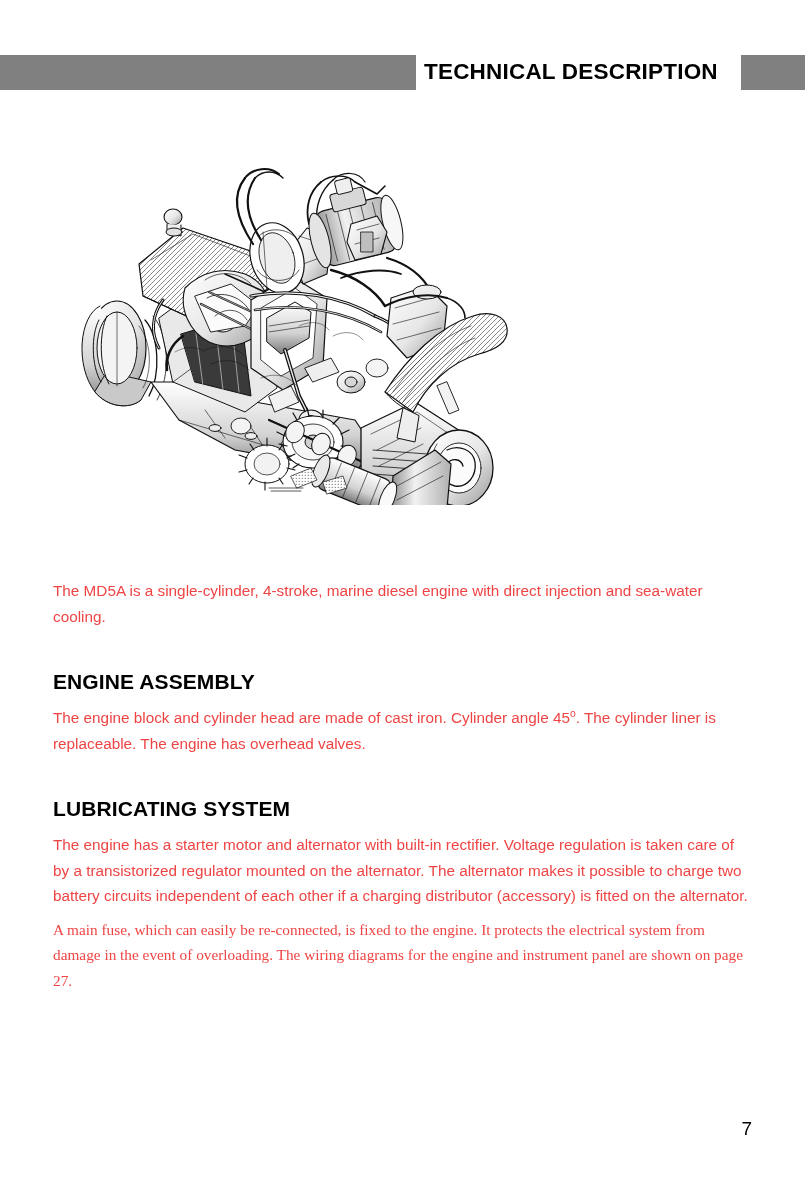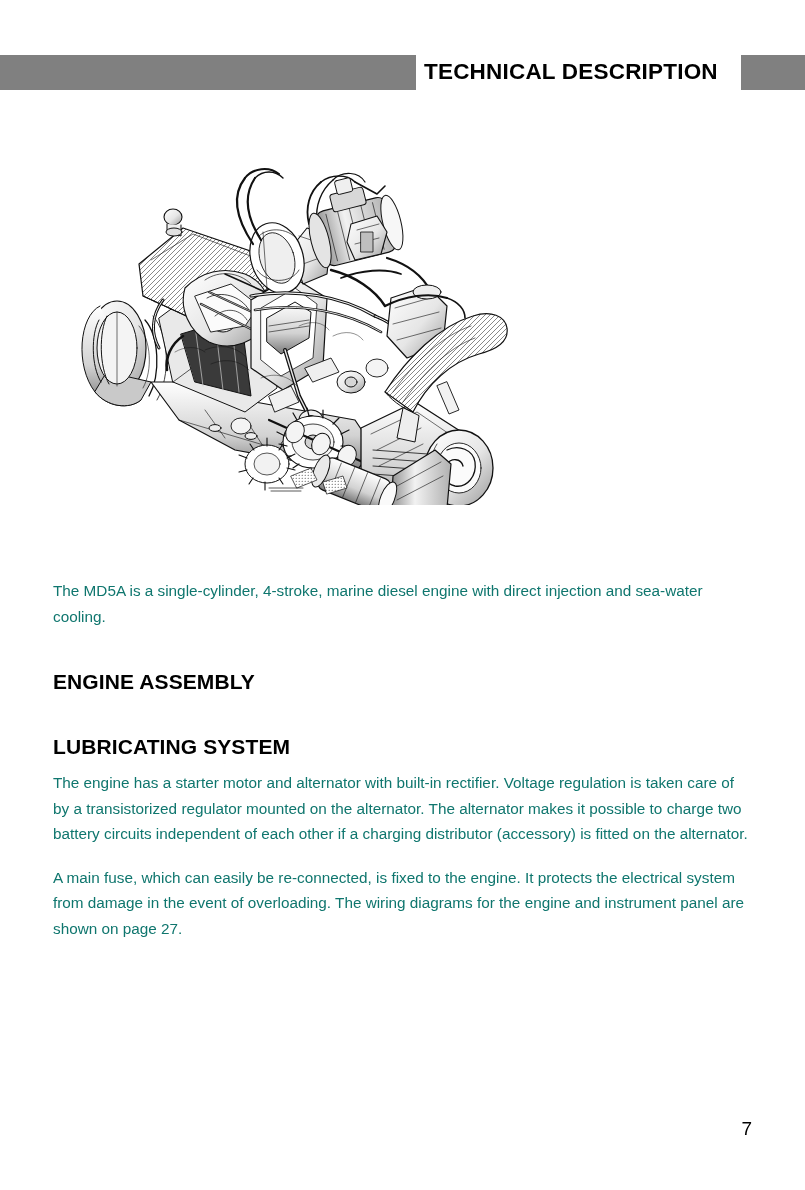--- a/index.html
+++ b/index.html
@@ -73,25 +73,26 @@
   .content {
     position: absolute;
     left: 53px;
     top: 578px;
     width: 700px;
   }
   p.body-text {
     margin: 0 0 0 0;
     font-size: 15.3px;
     line-height: 25.5px;
-    color: #0f766e;
+    color: #ef4444;
     text-align: left;
   }
   p.body-text + p.body-text {
-    margin-top: 18px;
+    margin-top: 8px;
+    font-family: Liberation Serif, serif;
   }
   h2.section-heading {
     margin: 41px 0 11px 0;
     font-size: 21px;
     font-weight: bold;
     letter-spacing: 0.1px;
     color: #000000;
   }
   .intro-para { margin-bottom: 0; }
   sup.deg {
@@ -366,20 +367,21 @@
       </g>
     </g>
   </svg>
 </div>
 
 <div class="content">
 
   <p class="body-text intro-para">The MD5A is a single-cylinder, 4-stroke, marine diesel engine with direct injection and sea-water cooling.</p>
 
   <h2 class="section-heading">ENGINE ASSEMBLY</h2>
+  <p class="body-text"><span>The engine block and cylinder head are made of cast iron. Cylinder angle 45</span><sup class="deg">o</sup><span>. The cylinder liner is replaceable. The engine has overhead valves.</span></p>
 
   <h2 class="section-heading">LUBRICATING SYSTEM</h2>
 
   <p class="body-text">The engine has a starter motor and alternator with built-in rectifier. Voltage regulation is taken care of by a transistorized regulator mounted on the alternator. The alternator makes it possible to charge two battery circuits independent of each other if a charging distributor (accessory) is fitted on the alternator.</p>
   <p class="body-text">A main fuse, which can easily be re-connected, is fixed to the engine. It protects the electrical system from damage in the event of overloading. The wiring diagrams for the engine and instrument panel are shown on page 27.</p>
 
 </div>
 
 <div class="page-number">7</div>
 

